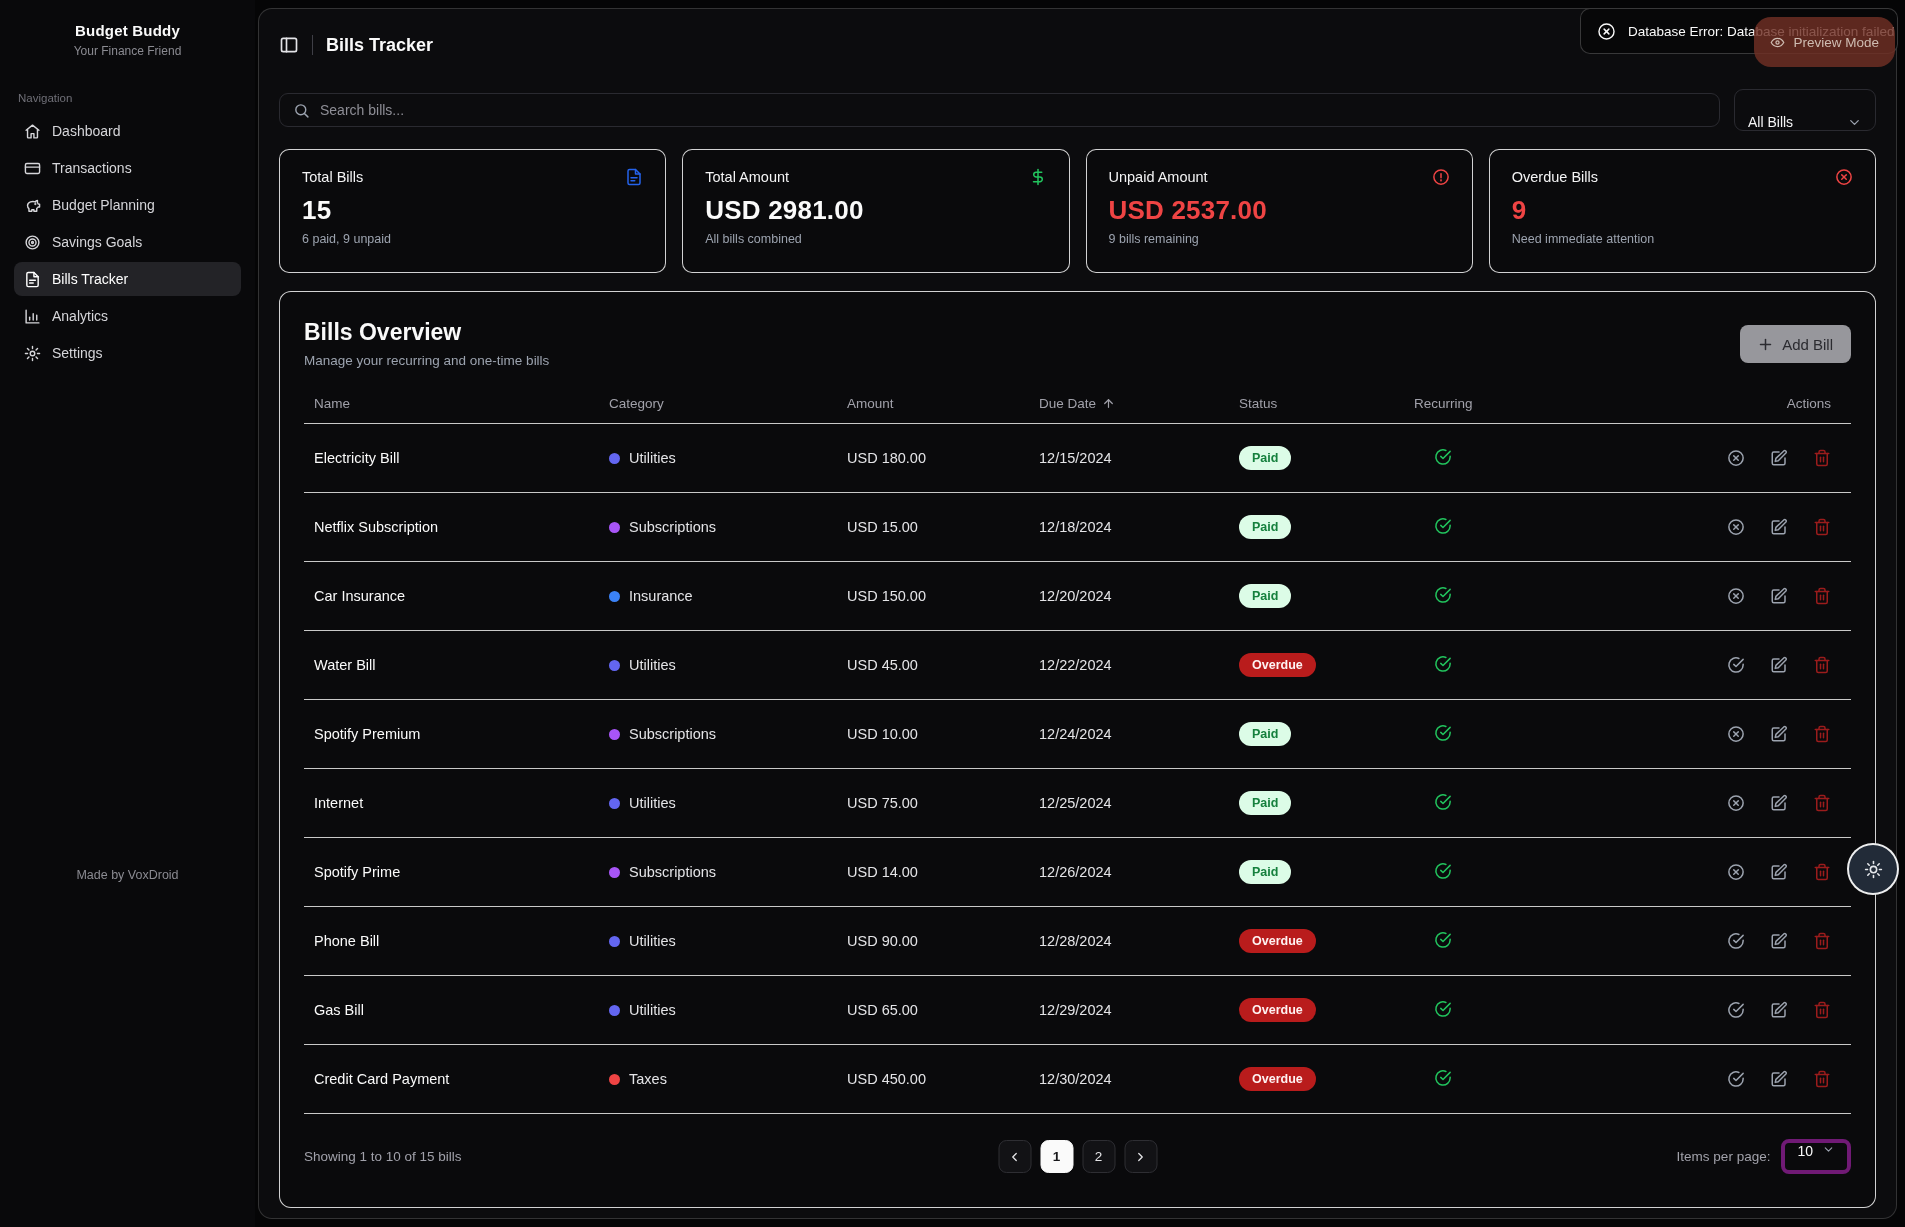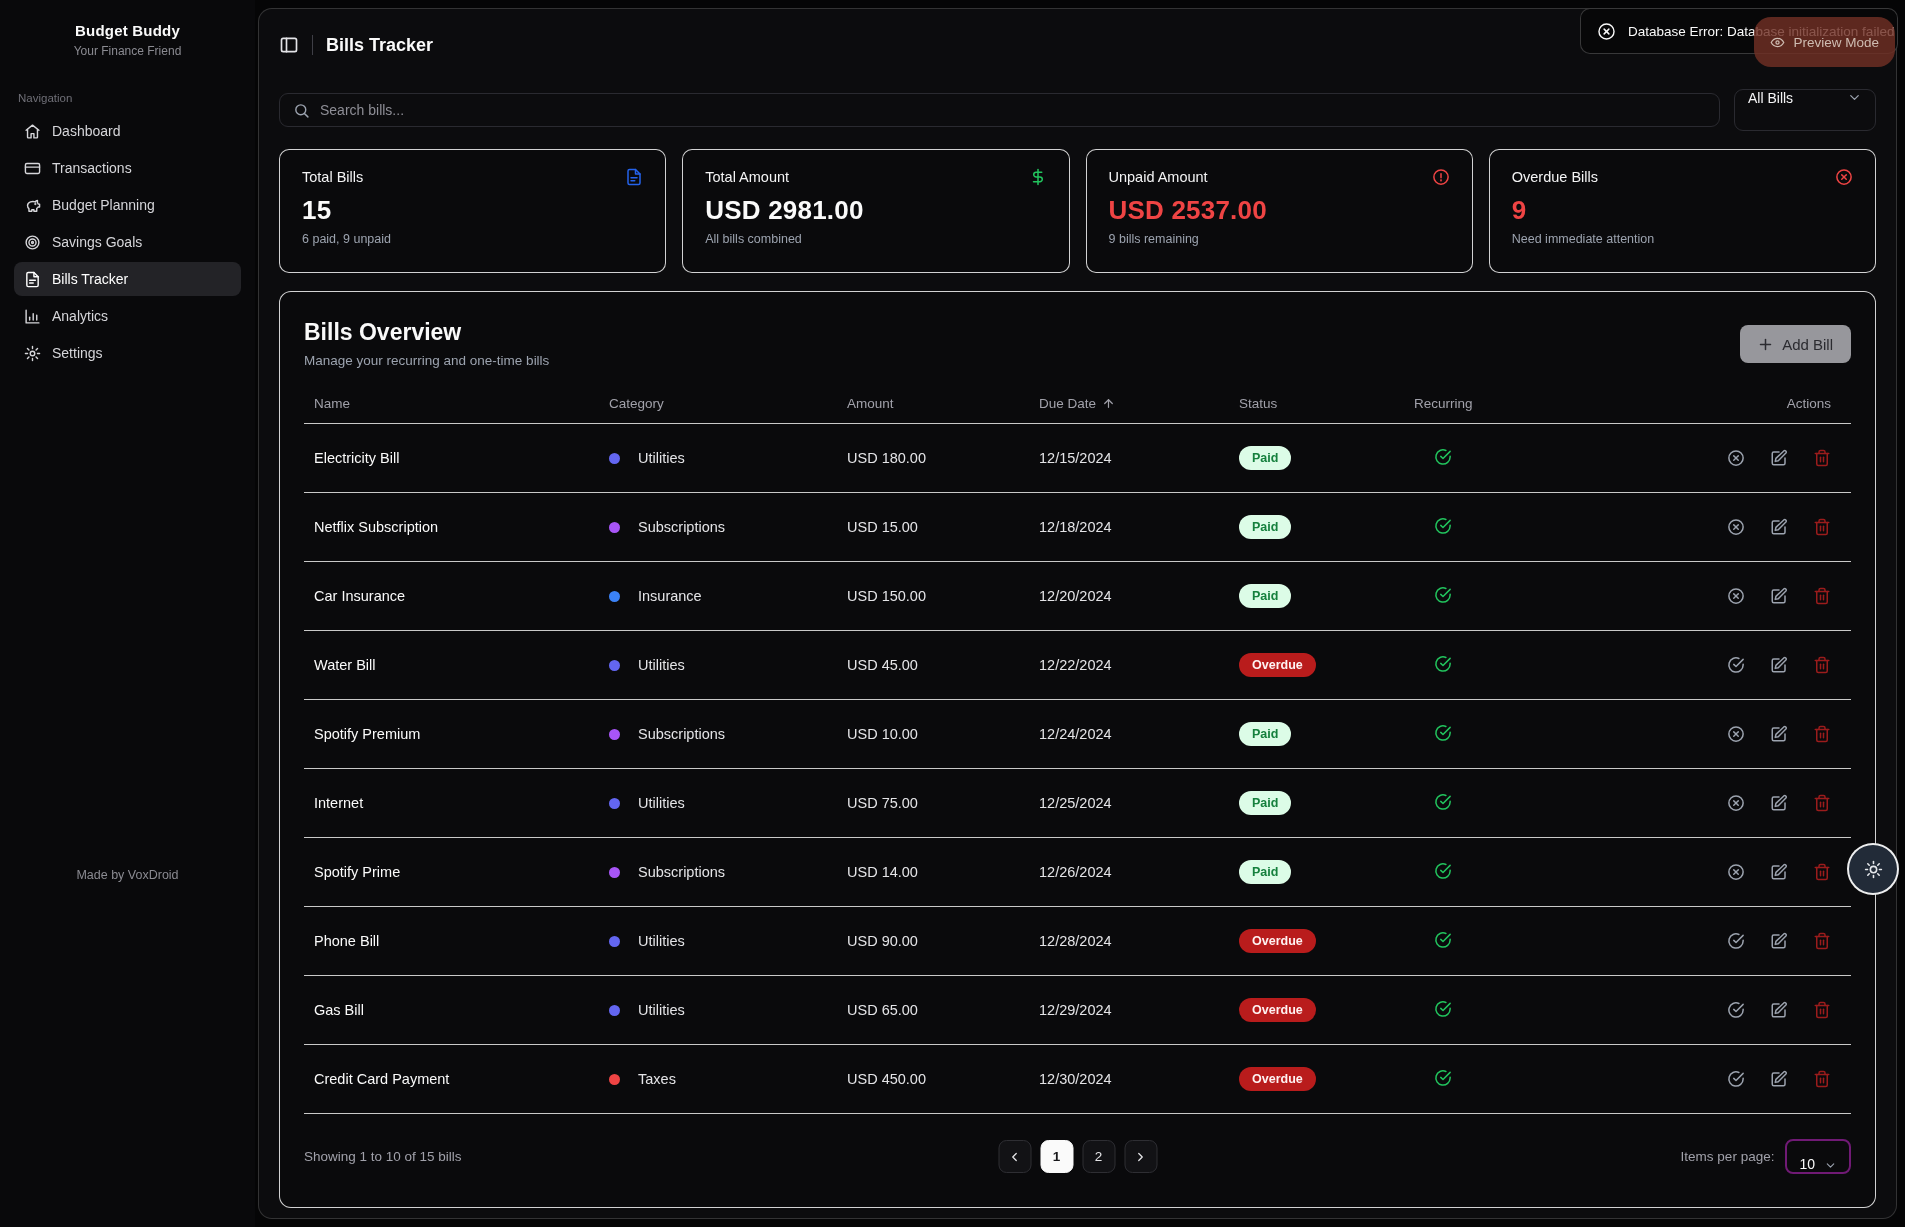--- a/index.html
+++ b/index.html
@@ -28,21 +28,21 @@
   .topbar-divider { width:1px; height:20px; background:#3f3f46; }
   .page-title { font-size:18px; font-weight:700; color:#fafafa; }
 
   .search-row { display:flex; align-items:center; gap:14px; margin-top:26px; }
   .search-box { flex:1; display:flex; align-items:center; gap:10px; height:34px; padding:0 13px;
     border:1px solid #2a2a30; border-radius:9px; background:#0c0c0e; }
   .search-box svg { width:17px; height:17px; color:#9ca3af; }
   .search-box input { flex:1; background:transparent; border:none; outline:none; color:#e4e4e7; font-size:14px;
     font-family:"Liberation Sans", sans-serif; }
   .search-box input::placeholder { color:#8e8e96; }
-  .filter-select { width:142px; height:42px; display:flex; align-items:flex-start; justify-content:space-between;
+  .filter-select { width:142px; height:42px; display:flex; align-items:flex-end; justify-content:space-between;
     padding:0 13px; border:1px solid #2a2a30; border-radius:9px; font-size:14px; color:#f4f4f5; cursor:pointer; }
   .filter-select svg { width:15px; height:15px; color:#9ca3af; }
 
   
   .stats { display:flex; gap:16px; margin-top:18px; }
   .stat-card { flex:1; height:124px; border:1px solid rgba(255,255,255,.82); border-radius:10px;
     background:#0a0a0c; padding:18px 22px; }
   .stat-top { display:flex; align-items:center; justify-content:space-between; }
   .stat-label { font-size:14.5px; color:#f4f4f5; }
   .stat-top svg { width:18px; height:18px; }
@@ -62,21 +62,21 @@
   .add-btn svg { width:15px; height:15px; }
 
   .t-head, .t-row { display:grid; grid-template-columns:295px 238px 192px 200px 175px 1fr 150px;
     align-items:center; padding-left:10px; }
   .t-head { height:40px; color:#a1a1aa; font-size:13.5px; border-bottom:1px solid rgba(255,255,255,.78); }
   .th { display:flex; align-items:center; gap:6px; }
   .th svg { width:13px; height:13px; }
   .th.right { justify-content:flex-end; padding-right:20px; }
   .t-row { height:69px; border-bottom:1px solid rgba(255,255,255,.78); font-size:14.5px; }
   .cell-name { color:#fafafa; font-weight:500; }
-  .cell-category { display:flex; align-items:center; gap:18px; color:#e4e4e7; }
+  .cell-category { display:flex; align-items:center; gap:9px; color:#e4e4e7; }
   .dot { width:11px; height:11px; border-radius:50%; flex:0 0 auto; }
   .cell-amount, .cell-date { color:#e4e4e7; }
   .pill { display:inline-block; padding:5px 13px; border-radius:999px; font-size:12.5px; font-weight:600; }
   .pill[data-status="paid"] { background:#dcfce7; color:#15803d; }
   .pill[data-status="overdue"] { background:#b91c1c; color:#fef2f2; }
   .cell-recurring { padding-left:20px; }
   .cell-recurring svg { width:18px; height:18px; color:#22c55e; }
   .cell-actions { display:flex; justify-content:flex-end; align-items:center; gap:25px; padding-right:20px; }
   .action { background:none; border:none; cursor:pointer; display:flex; color:#9ca3af; }
   .action svg { width:18px; height:18px; }
@@ -85,22 +85,22 @@
   .t-footer { flex:1; display:flex; align-items:center; justify-content:space-between; padding-bottom:8px; }
   .showing { font-size:13.5px; color:#a1a1aa; }
   .pager { display:flex; align-items:center; gap:9px; position:absolute; left:50%; transform:translateX(-50%); }
   .t-footer { position:relative; }
   .page-btn { width:33px; height:33px; border-radius:8px; border:1px solid #2e2e33; background:#121215;
     color:#e4e4e7; font-size:13.5px; display:flex; align-items:center; justify-content:center; cursor:pointer;
     font-family:"Liberation Sans", sans-serif; }
   .page-btn svg { width:14px; height:14px; }
   .page-btn.current { background:#fafafa; color:#18181b; border-color:#fafafa; font-weight:700; }
   .per-page { display:flex; align-items:center; gap:11px; font-size:13.5px; color:#a1a1aa; }
-  .per-page-select { display:flex; align-items:flex-end; gap:9px; height:35px; padding:0 12px;
-    border:2px solid #701a75; border-radius:8px; color:#fafafa; font-size:14px; cursor:pointer; }
+  .per-page-select { display:flex; align-items:flex-start; gap:9px; height:35px; padding:0 12px;
+    border:4px solid #701a75; border-radius:8px; color:#fafafa; font-size:14px; cursor:pointer; }
   .per-page-select svg { width:13px; height:13px; color:#9ca3af; }
 
   
   .toast { position:absolute; right:7px; top:8px; width:318px; height:46px; background:#070708;
     border:1px solid rgba(255,255,255,.2); border-radius:10px; display:flex; align-items:center;
     gap:12px; padding:0 16px; z-index:5; }
   .toast svg { width:19px; height:19px; color:#fafafa; flex:0 0 auto; }
   .toast-text { font-size:13.5px; color:#fafafa; white-space:nowrap; }
   .preview-pill { position:absolute; right:10px; top:17px; height:50px; display:flex; align-items:center; gap:8px;
     padding:0 16px; border-radius:17px; background:rgba(112,48,36,.82); color:#cfbcb2; font-size:13.5px; z-index:6; }

